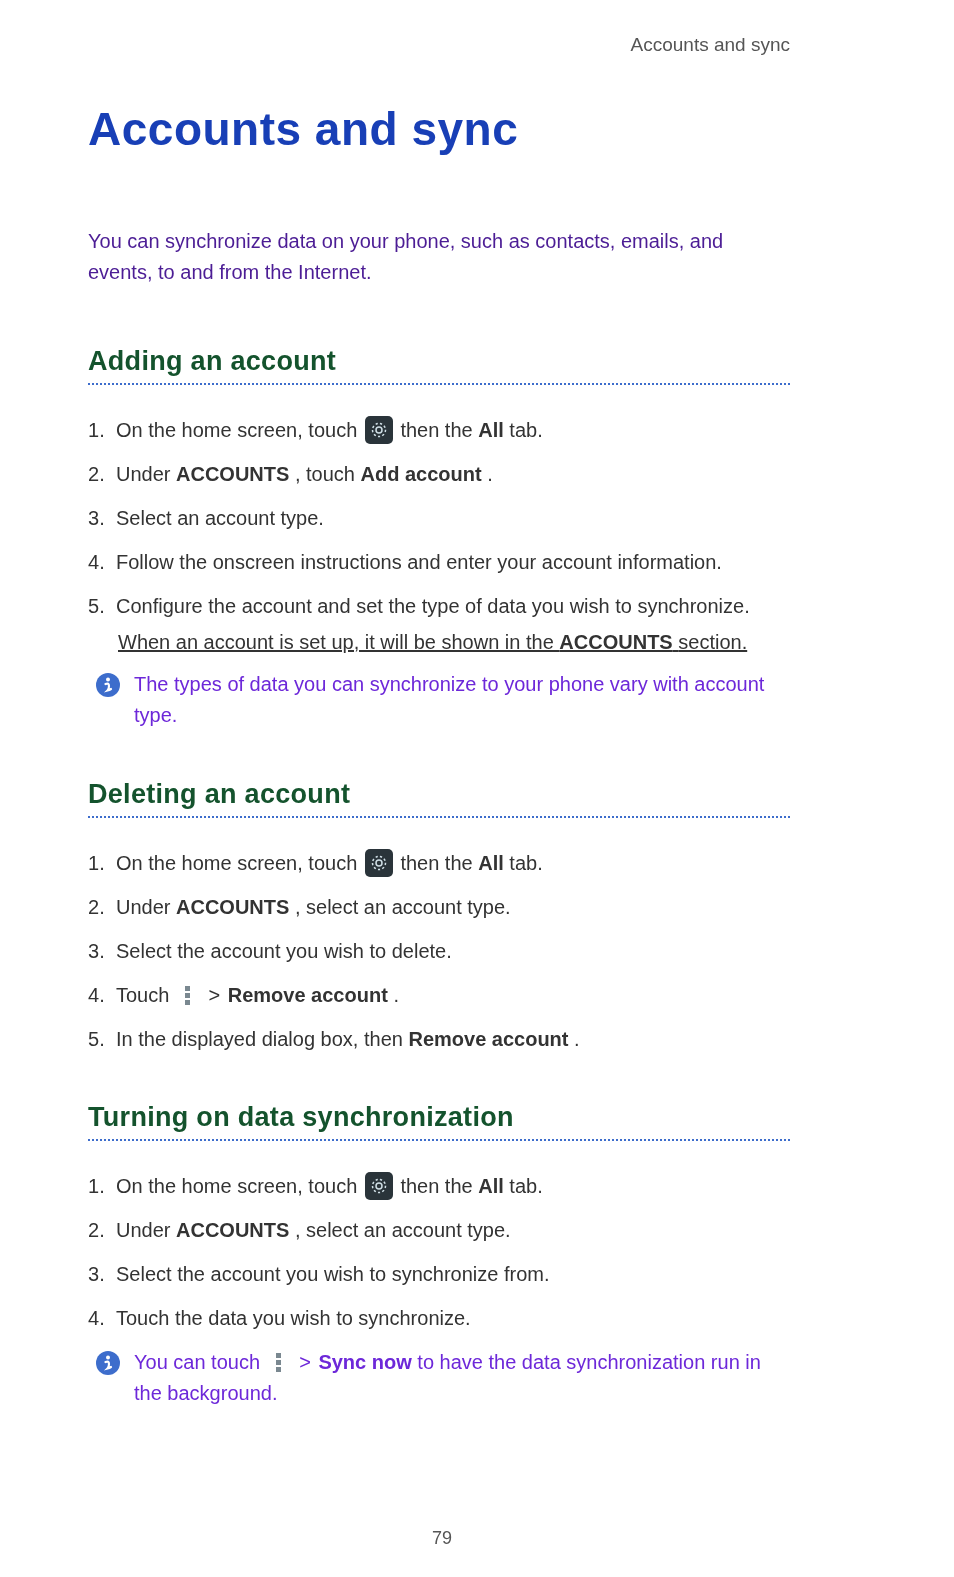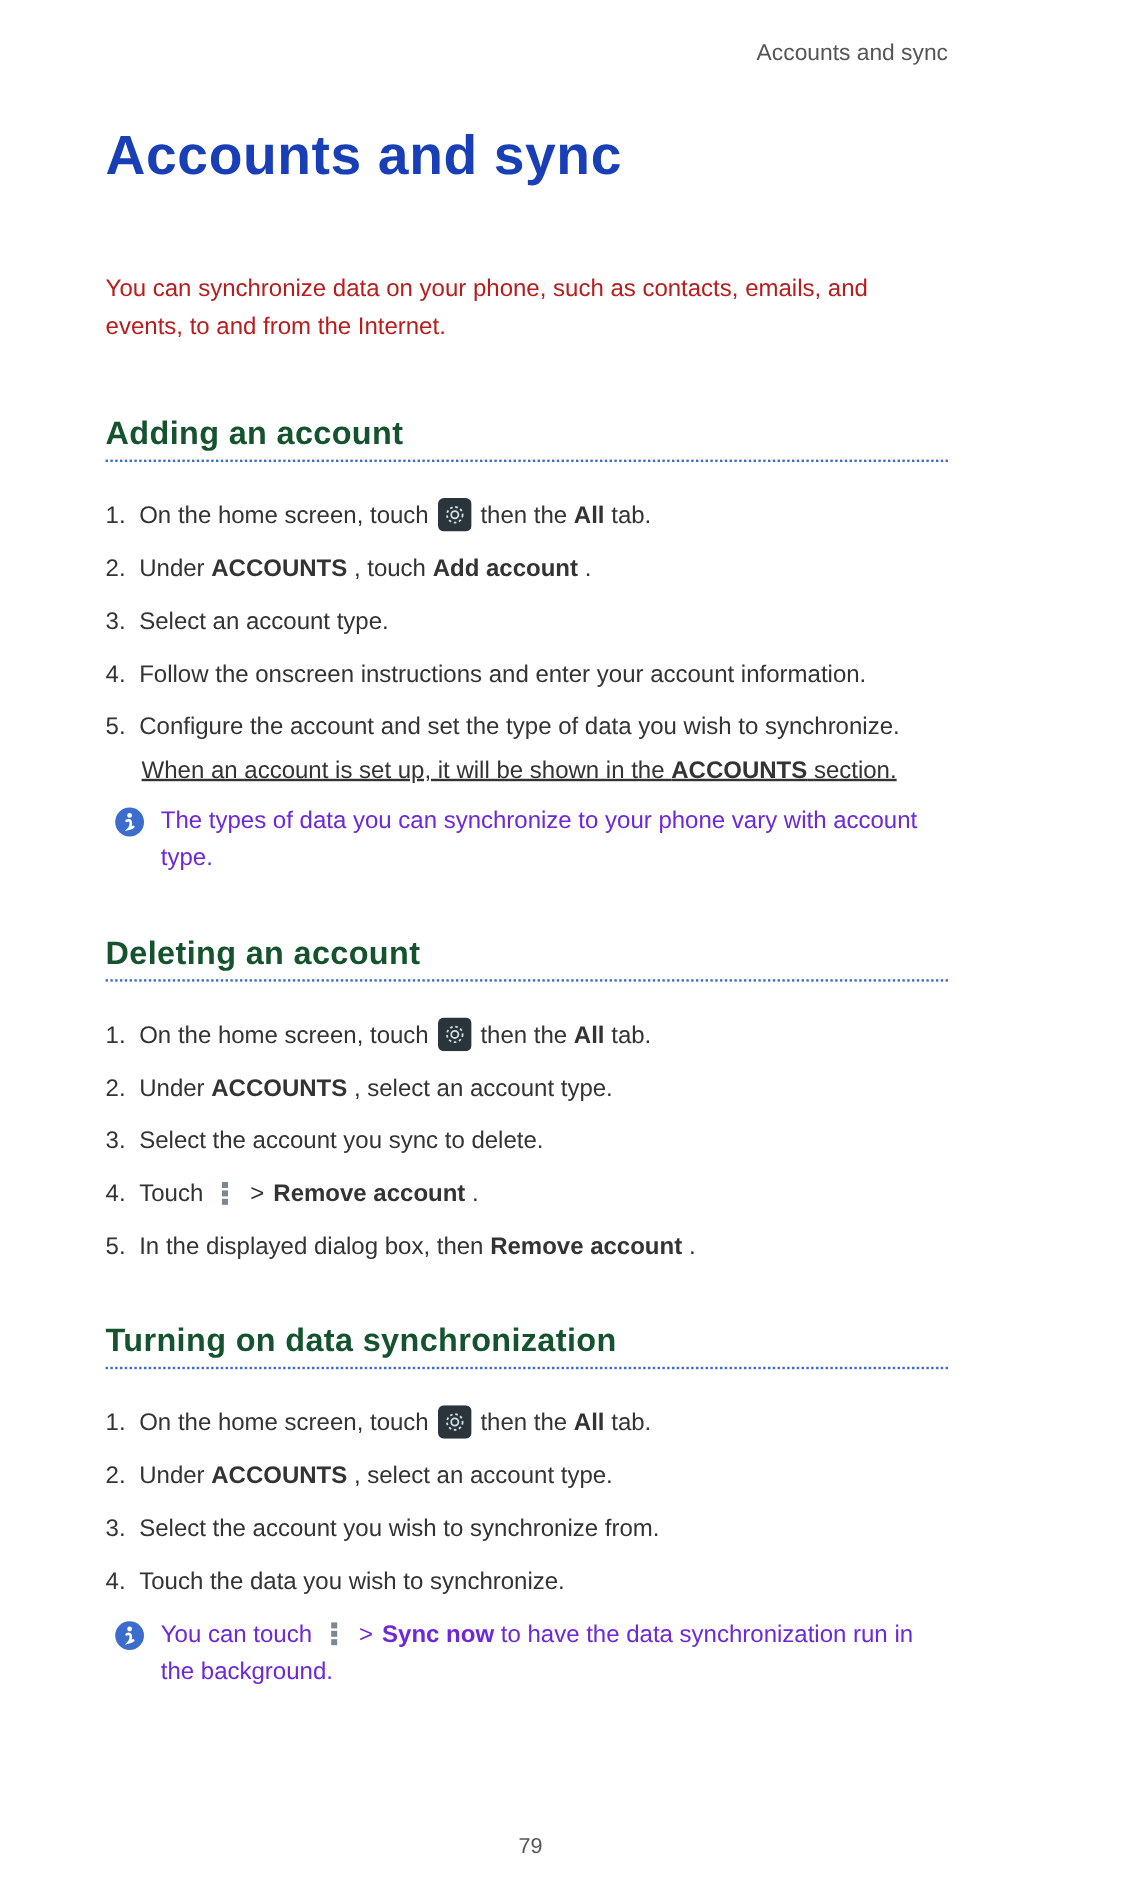--- a/index.html
+++ b/index.html
@@ -24,21 +24,21 @@
     margin-bottom: 46px;
   }
   h1.title {
     color: #183fb6;
     font-size: 46px;
     font-weight: 700;
     margin: 0 0 70px 0;
     letter-spacing: 0.5px;
   }
   .intro {
-    color: #b91c1c;
+    color: #4c1d95;
     font-size: 20px;
     line-height: 1.55;
     margin-bottom: 58px;
   }
   h2.section {
     color: #14532d;
     font-size: 27px;
     font-weight: 700;
     margin: 0 0 6px 0;
     letter-spacing: 0.3px;
@@ -194,21 +194,21 @@
       </span>
       <span> then the </span>
       <span class="bold">All</span>
       <span> tab.</span>
     </li>
     <li>
       <span>Under </span>
       <span class="bold">ACCOUNTS</span>
       <span>, select an account type.</span>
     </li>
-    <li>Select the account you sync to delete.</li>
+    <li>Select the account you wish to delete.</li>
     <li>
       <span>Touch </span>
       <span class="icon-overflow">
         <svg viewBox="0 0 14 28" width="14" height="28">
           <rect x="4" y="5" width="5" height="5" fill="#7a8890"></rect>
           <rect x="4" y="12" width="5" height="5" fill="#7a8890"></rect>
           <rect x="4" y="19" width="5" height="5" fill="#7a8890"></rect>
         </svg>
       </span>
       <span class="caret">&gt;</span>

